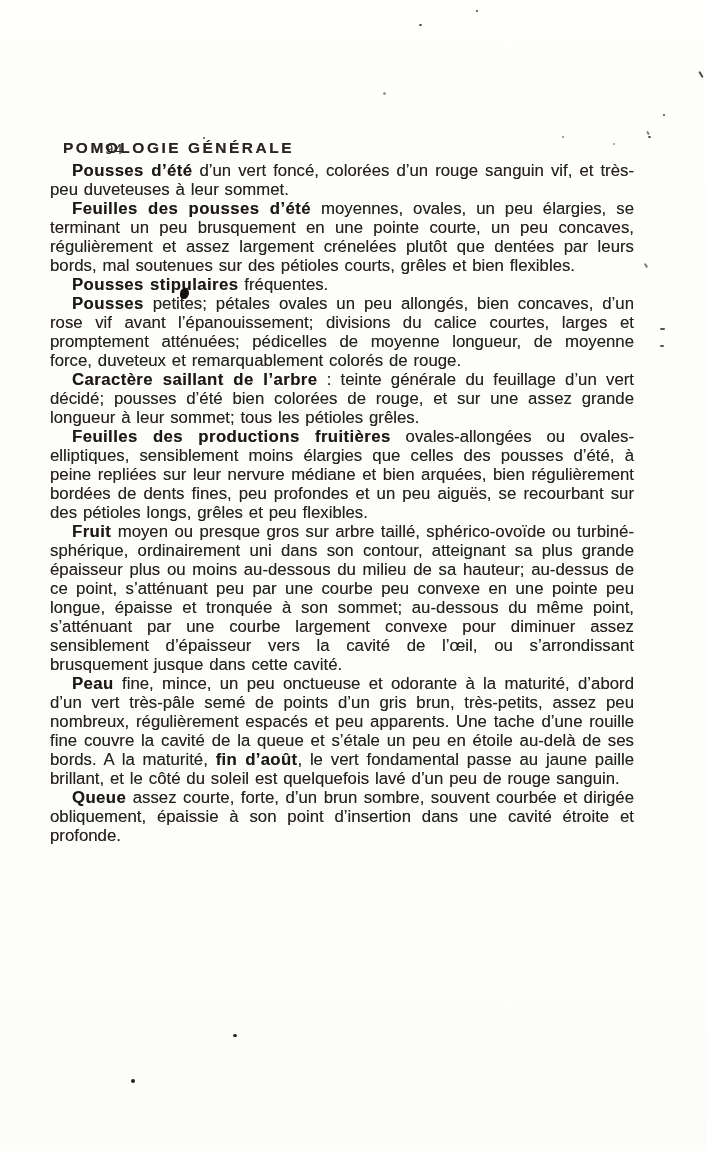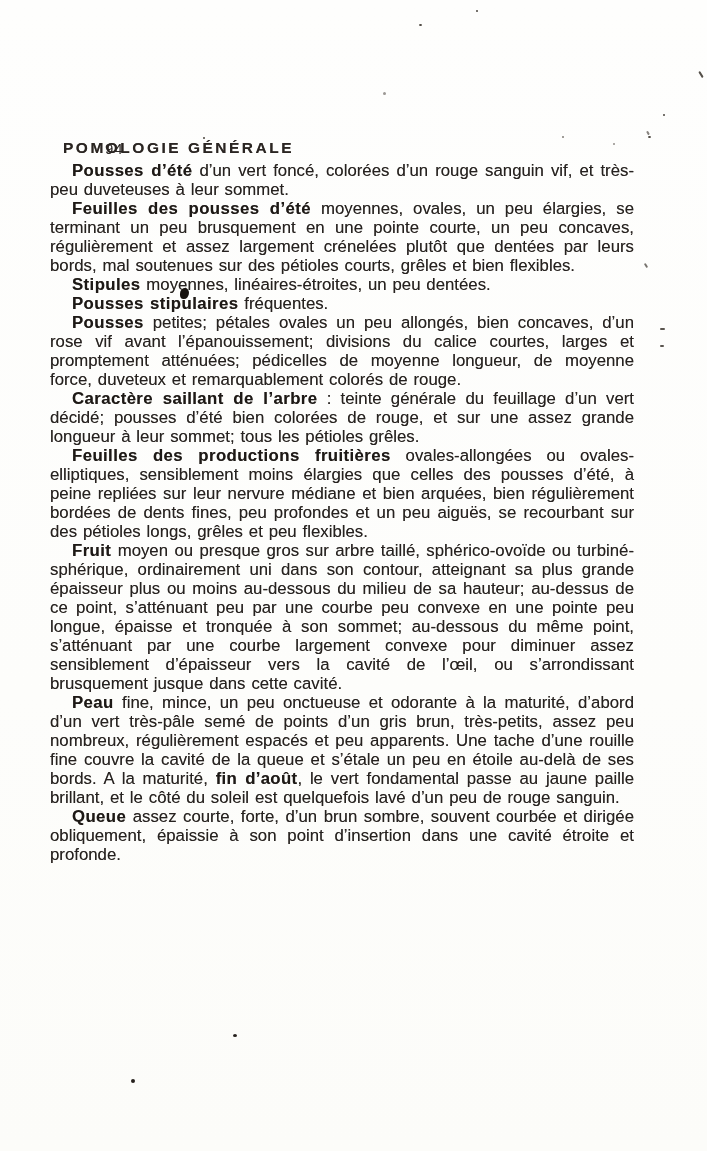--- a/index.html
+++ b/index.html
@@ -97,21 +97,20 @@
 <div class="page">
 
   <div class="running-head">
     <span class="page-num">94</span>
     <div class="running-title">POMOLOGIE GÉNÉRALE</div>
   </div>
 
   <div class="text-block">
     <p><b class="lead">Pousses d’été</b><span> d’un vert foncé, colorées d’un rouge sanguin vif, et très-peu duveteuses à leur sommet.</span></p>
     <p><b class="lead">Feuilles des pousses d’été</b><span> moyennes, ovales, un peu élargies, se terminant un peu brusquement en une pointe courte, un peu concaves, régulièrement et assez largement crénelées plutôt que dentées par leurs bords, mal soutenues sur des pétioles courts, grêles et bien flexibles.</span></p>
-    <p><b class="lead">Stipules</b><span> moyennes, linéaires-étroites, un peu dentées.</span></p>
     <p><b class="lead">Pousses stipulaires</b><span> fréquentes.</span></p>
     <p><b class="lead">Pousses</b><span> petites; pétales ovales un peu allongés, bien concaves, d’un rose vif avant l’épanouissement; divisions du calice courtes, larges et promptement atténuées; pédicelles de moyenne longueur, de moyenne force, duveteux et remarquablement colorés de rouge.</span></p>
     <p><b class="lead">Caractère saillant de l’arbre</b><span> : teinte générale du feuillage d’un vert décidé; pousses d’été bien colorées de rouge, et sur une assez grande longueur à leur sommet; tous les pétioles grêles.</span></p>
     <p><b class="lead">Feuilles des productions fruitières</b><span> ovales-allongées ou ovales-elliptiques, sensiblement moins élargies que celles des pousses d’été, à peine repliées sur leur nervure médiane et bien arquées, bien régulièrement bordées de dents fines, peu profondes et un peu aiguës, se recourbant sur des pétioles longs, grêles et peu flexibles.</span></p>
     <p><b class="lead">Fruit</b><span> moyen ou presque gros sur arbre taillé, sphérico-ovoïde ou turbiné-sphérique, ordinairement uni dans son contour, atteignant sa plus grande épaisseur plus ou moins au-dessous du milieu de sa hauteur; au-dessus de ce point, s’atténuant peu par une courbe peu convexe en une pointe peu longue, épaisse et tronquée à son sommet; au-dessous du même point, s’atténuant par une courbe largement convexe pour diminuer assez sensiblement d’épaisseur vers la cavité de l’œil, ou s’arrondissant brusquement jusque dans cette cavité.</span></p>
     <p><b class="lead">Peau</b><span> fine, mince, un peu onctueuse et odorante à la maturité, d’abord d’un vert très-pâle semé de points d’un gris brun, très-petits, assez peu nombreux, régulièrement espacés et peu apparents. Une tache d’une rouille fine couvre la cavité de la queue et s’étale un peu en étoile au-delà de ses bords. A la maturité, </span><b class="inner-bold">fin d’août</b><span>, le vert fondamental passe au jaune paille brillant, et le côté du soleil est quelquefois lavé d’un peu de rouge sanguin.</span></p>
     <p><b class="lead">Queue</b><span> assez courte, forte, d’un brun sombre, souvent courbée et dirigée obliquement, épaissie à son point d’insertion dans une cavité étroite et profonde.</span></p>
   </div>
 
   <div class="spk" style="left:476px; top:10px;  width:2px; height:2px;"></div>

